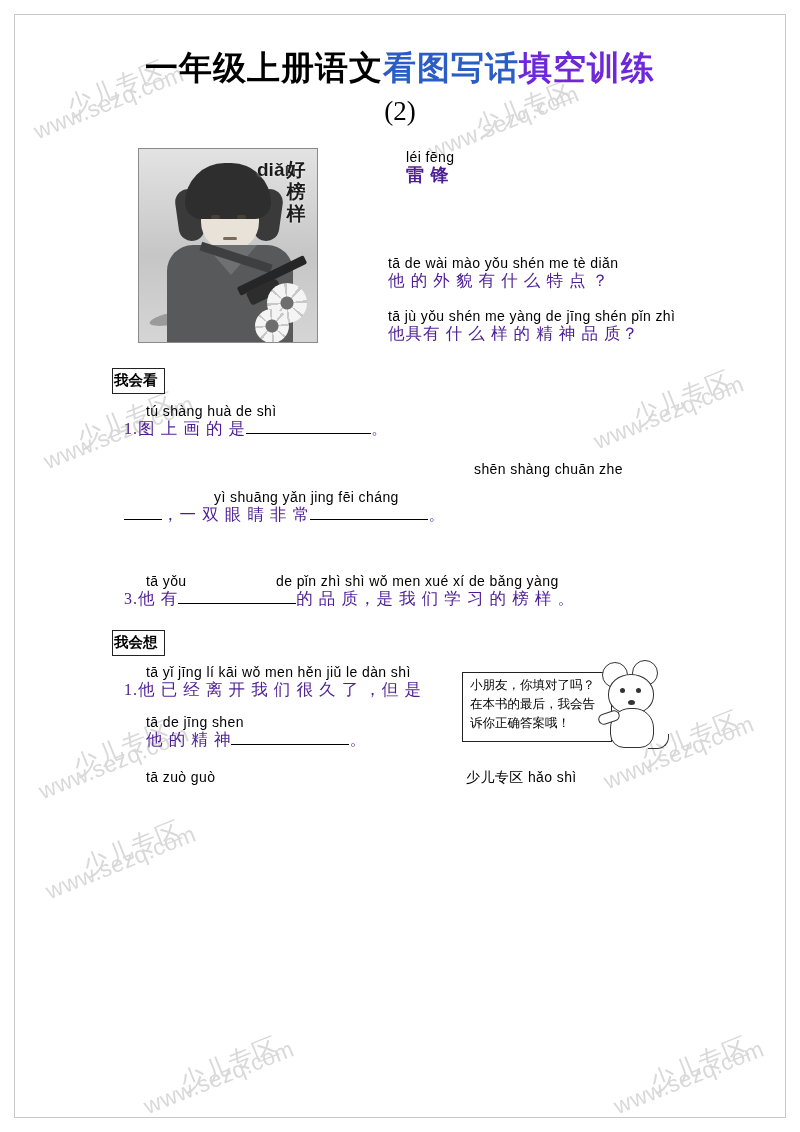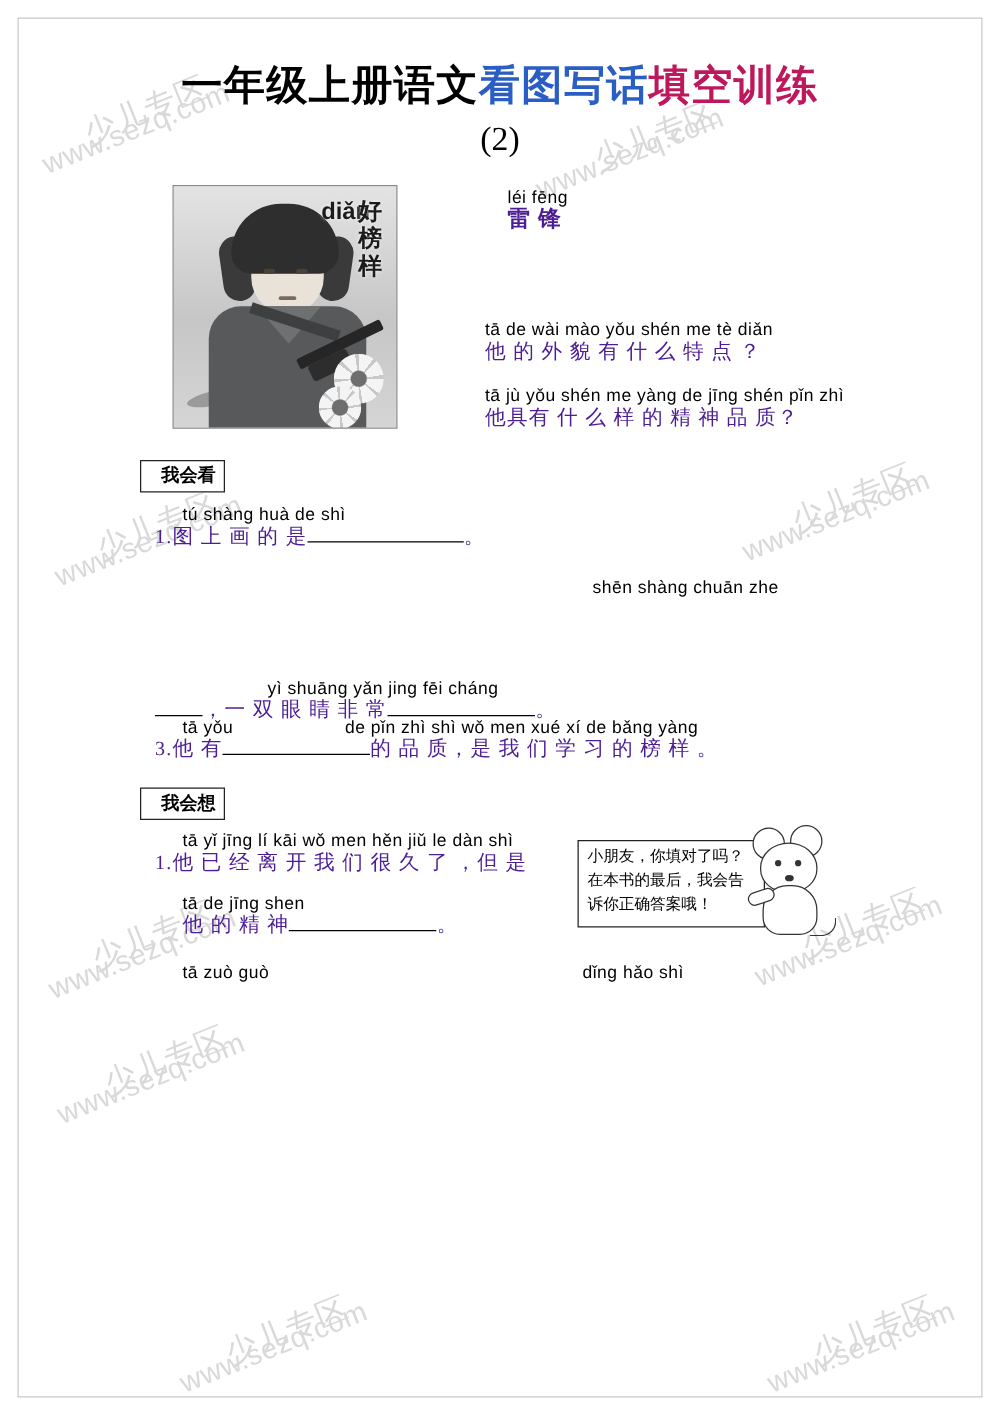--- a/index.html
+++ b/index.html
@@ -49,21 +49,21 @@
     position: absolute;
     top: 46px; left: 0; width: 800px;
     text-align: center;
     font-family: "Liberation Sans", sans-serif;
     font-weight: bold;
     font-size: 33px;
     letter-spacing: 1px;
     white-space: nowrap;
   }
   .title .blue { color: #2b5ec4; }
-  .title .red  { color: #be185d; }
+  .title .red  { color: #6d28d9; }
   .title .black { color: #000; }
   .subtitle {
     position: absolute;
     top: 96px; left: 0; width: 800px;
     text-align: center;
     font-family: "Liberation Serif", serif;
     font-size: 27px;
     color: #000;
   }
 
@@ -183,21 +183,21 @@
     white-space: nowrap;
     line-height: 22px;
   }
   .hz.bold { font-weight: bold; }
   .hz.big { font-size: 18px; }
 
   
   .section-tag {
     position: absolute;
     border: 1px solid #222;
-    padding: 2px 6px 3px 16px;
+    padding: 2px 6px 3px 1px;
     font-family: "Liberation Sans", sans-serif;
     font-weight: bold;
     font-size: 14.5px;
     color: #000;
     background: #fff;
     white-space: nowrap;
   }
 
   
   .ex { position: absolute; white-space: nowrap; }
@@ -350,21 +350,21 @@
 
   <div class="ex" style="left:124px; top:404px;">
     <div class="py" style="padding-left:22px;">tú  shàng huà de  shì</div>
     <div class="hz">
       <span class="num">1.</span><span>图 上  画 的 是</span><span class="blank" style="width:125px;"></span><span>。</span>
     </div>
   </div>
 
   <div class="py" style="position:absolute; left:474px; top:462px;text-align:right;">shēn shàng chuān zhe</div>
 
-  <div class="ex" style="left:124px; top:543px;">
+  <div class="ex" style="left:124px; top:490px;">
     <div class="py" style="padding-left:90px;">yì  shuāng yǎn jing  fēi cháng</div>
     <div class="hz">
       <span class="blank" style="width:38px;"></span><span>，一  双   眼  睛 非  常</span><span class="blank" style="width:118px;"></span><span>。</span>
     </div>
   </div>
 
   <div class="ex" style="left:124px; top:574px;">
     <div class="py" style="padding-left:22px;">tā  yǒu</div>
     <div class="hz">
       <span class="num">3.</span><span>他 有</span><span class="blank" style="width:118px;"></span><span>的 品 质，是 我 们  学 习 的  榜  样 。</span>
@@ -384,21 +384,21 @@
   <div class="ex" style="left:124px; top:715px;">
     <div class="py" style="padding-left:22px;">tā  de jīng shen</div>
     <div class="hz">
       <span style="padding-left:22px;">他 的 精  神</span><span class="blank" style="width:118px;"></span><span>。</span>
     </div>
   </div>
 
   <div class="ex" style="left:124px; top:770px;">
     <div class="py" style="padding-left:22px;">tā  zuò guò</div>
   </div>
-  <div class="py" style="position:absolute; left:466px; top:770px;">dǐng hǎo shì</div>
+  <div class="py" style="position:absolute; left:466px; top:770px;">少儿专区 hǎo shì</div>
 
   <div class="note-box"></div>
   <div class="note-text">
     <div>小朋友，你填对了吗？</div>
     <div>在本书的最后，我会告</div>
     <div>诉你正确答案哦！</div>
   </div>
 
   <div class="mouse">
     <div class="ear-l"></div>

